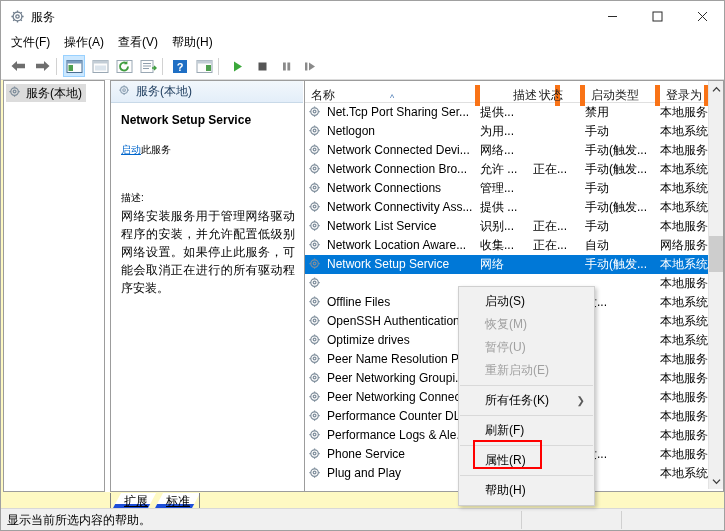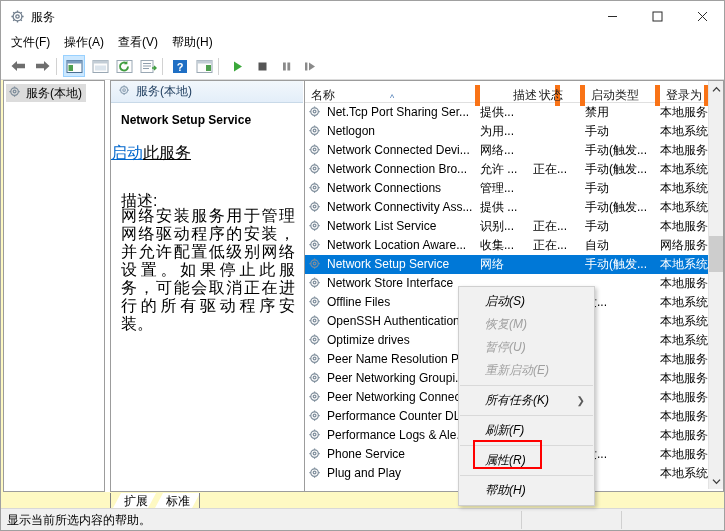--- a/index.html
+++ b/index.html
@@ -171,40 +171,39 @@
   .detail-title {
     position: absolute;
     left: 10px; top: 32px;
     width: 175px;
     font-size: 12px;
     font-weight: bold;
     color: #000;
   }
   .detail-link {
     position: absolute;
-    left: 0; top: 62px;
-    font-size: 16px;
+    left: 10px; top: 62px;
+    font-size: 10px;
     color: #000;
-    text-decoration: underline;
   }
   .detail-link a {
     color: #0066cc;
     text-decoration: underline;
     cursor: pointer;
   }
   .detail-desc-label {
     position: absolute;
     left: 10px; top: 110px;
-    font-size: 16px;
+    font-size: 10px;
   }
   .detail-desc-body {
     position: absolute;
     left: 10px; top: 126px;
     width: 174px;
-    font-size: 16px;
+    font-size: 12px;
     line-height: 18px;
     text-align: justify;
   }
 
   
   .listpane {
     position: absolute;
     left: 193px; top: 0;
     width: 419px; height: 410px;
     background: #ffffff;
@@ -305,21 +304,20 @@
   .ctxmenu {
     position: absolute;
     left: 457px; top: 285px;
     width: 137px;
     background: #f1f1f1;
     border: 1px solid #cfcfcf;
     box-shadow: 2px 2px 4px rgba(0,0,0,0.22);
     padding: 3px 0;
     box-sizing: border-box;
     z-index: 40;
-    font-style: italic;
   }
   .ctxitem {
     position: relative;
     height: 23px;
     line-height: 23px;
     padding-left: 26px;
     font-size: 12px;
     color: #000000;
     white-space: nowrap;
     cursor: default;
@@ -358,21 +356,22 @@
     top: 1px;
     height: 17px;
     line-height: 17px;
     font-size: 12px;
     padding: 0 10px 0 12px;
     box-sizing: border-box;
     cursor: default;
     white-space: nowrap;
     background: #ffffff;
     clip-path: polygon(9px 0, 100% 0, calc(100% - 9px) 100%, 0 100%);
-    border-bottom: 1px solid #1d4ed8;
+    border-bottom: 6px solid #1d4ed8;
+    text-decoration: underline;
   }
   .tab-sk {
     position: absolute;
     top: 1px; height: 17px;
     width: 1px;
     background: #808080;
   }
   .statusbar {
     position: absolute;
     left: 0; bottom: 0;
@@ -701,21 +700,20 @@
             <span class="cell c-logon">本地系统</span>
           </div>
           <div class="row" style="top: 171px;">
             <span class="cell c-icon"><svg width="14" height="14" viewBox="0 0 16 16">
                 <g fill="none" stroke="#7e8d9b" stroke-width="1.4">
                   <circle cx="7.5" cy="7.5" r="4.3"></circle>
                   <circle cx="7.5" cy="7.5" r="1.6"></circle>
                   <path d="M7.5 1.6v1.5M7.5 11.9v1.5M1.6 7.5h1.5M11.9 7.5h1.5"></path>
                 </g>
               </svg></span>
-            <span class="cell c-name">Network Store Interface</span>
             <span class="cell c-desc"></span>
             <span class="cell c-stat"></span>
             <span class="cell c-start"></span>
             <span class="cell c-logon">本地服务</span>
           </div>
           <div class="row" style="top: 190px;">
             <span class="cell c-icon"><svg width="14" height="14" viewBox="0 0 16 16">
                 <g fill="none" stroke="#7e8d9b" stroke-width="1.4">
                   <circle cx="7.5" cy="7.5" r="4.3"></circle>
                   <circle cx="7.5" cy="7.5" r="1.6"></circle>

